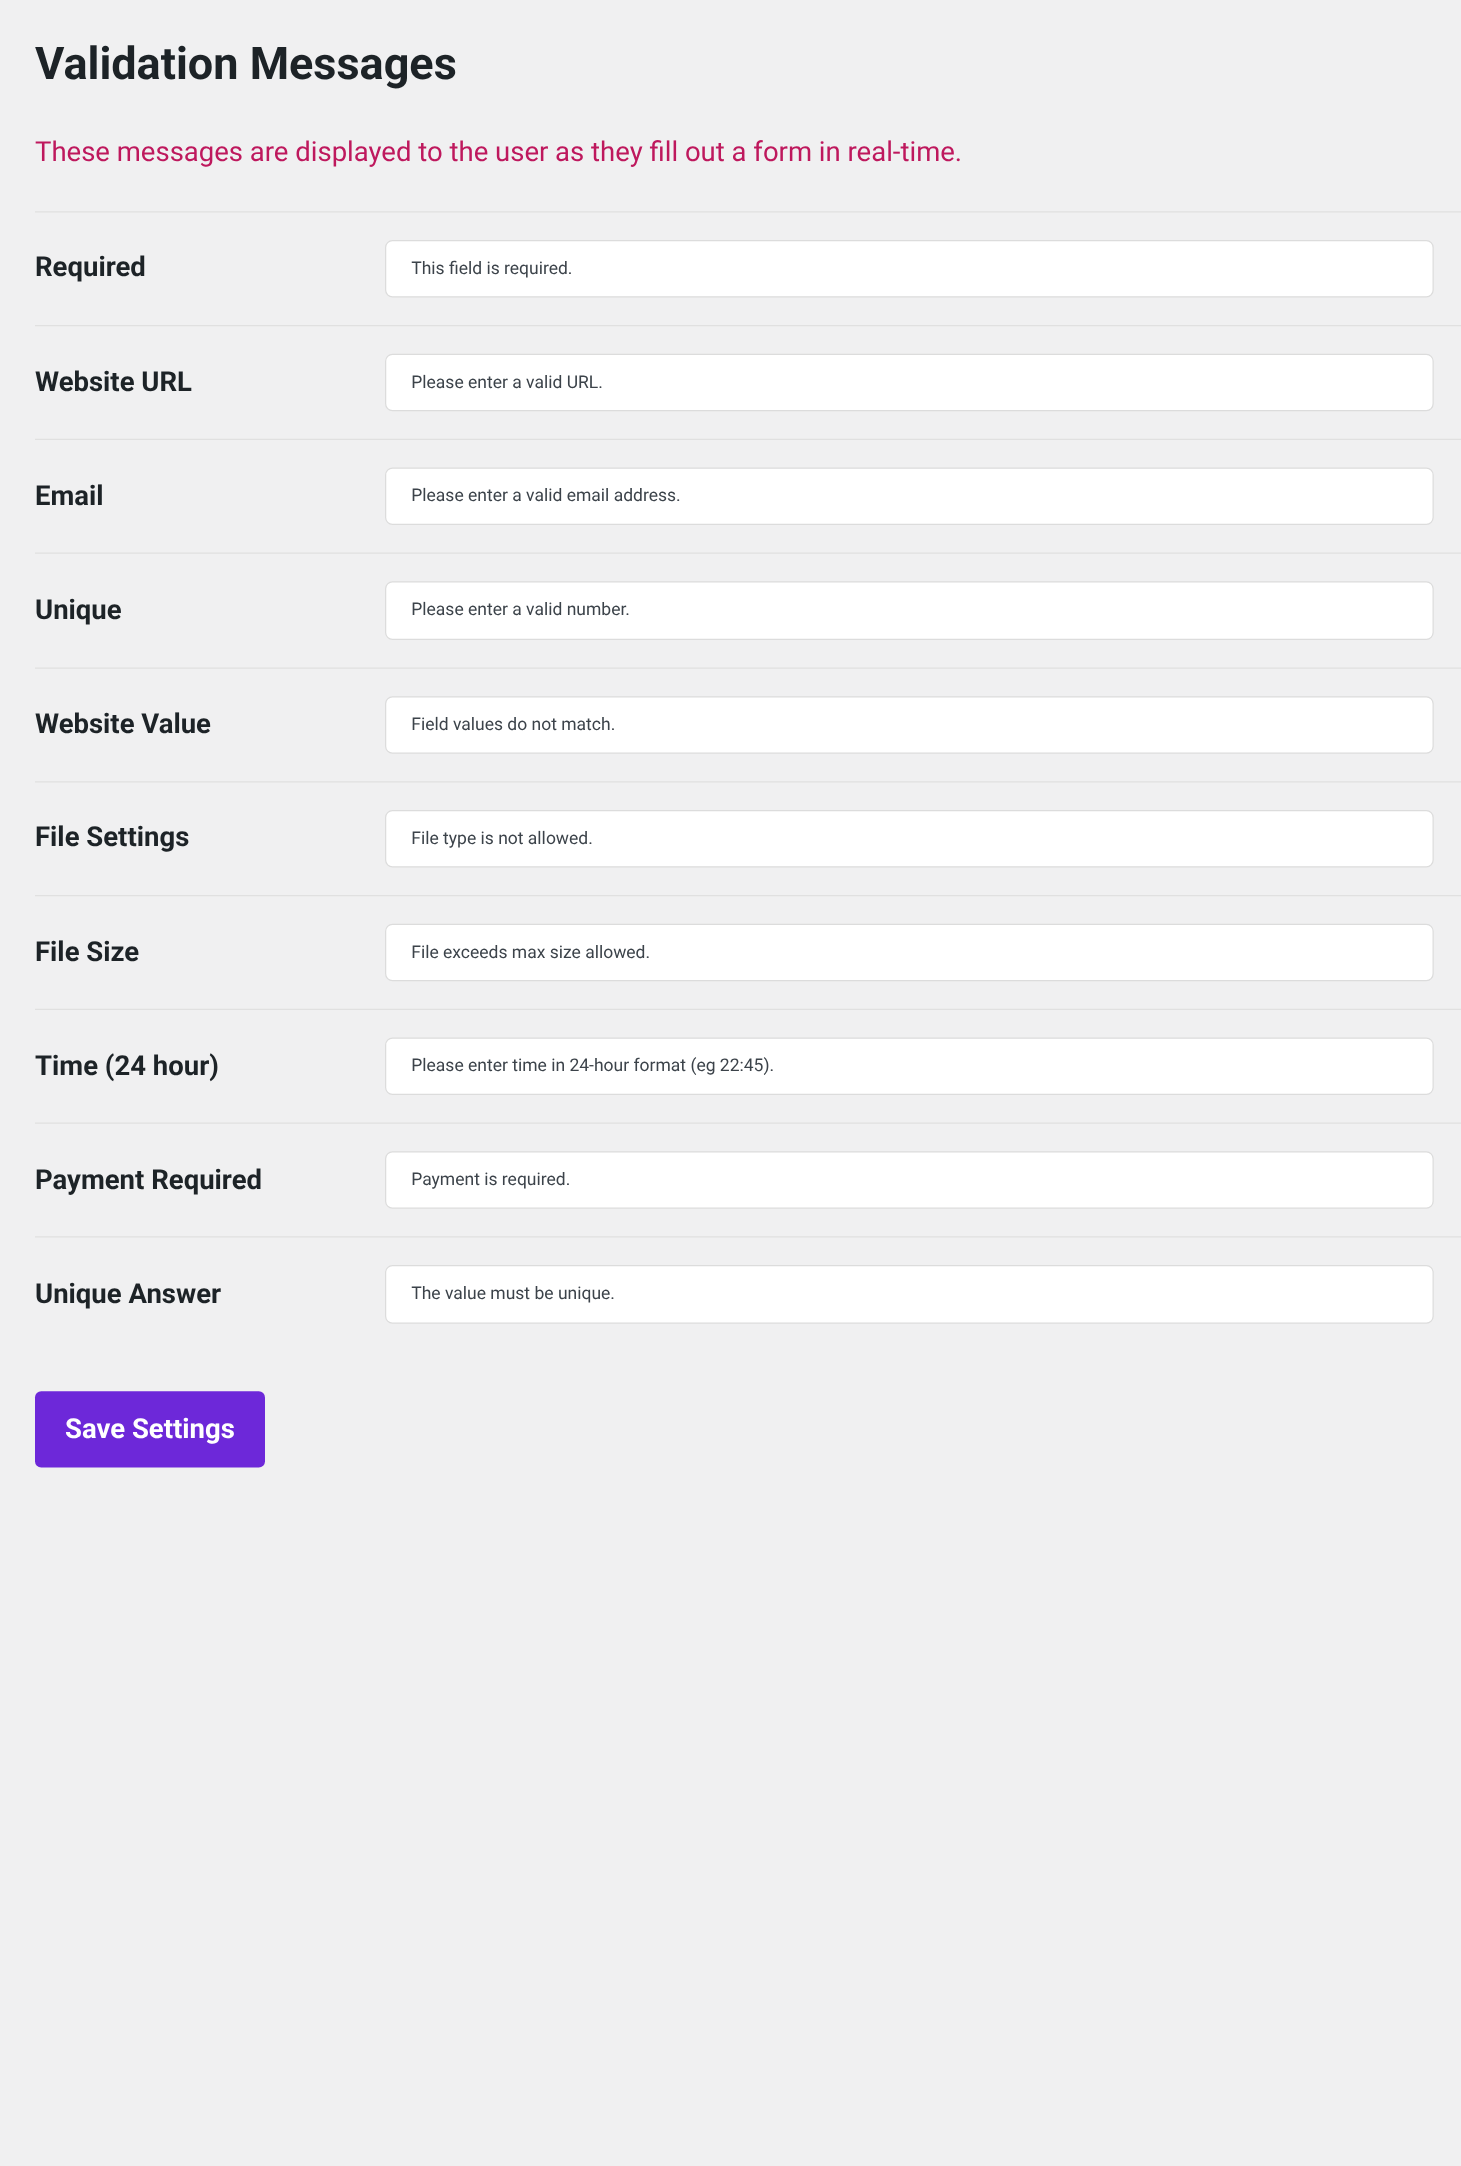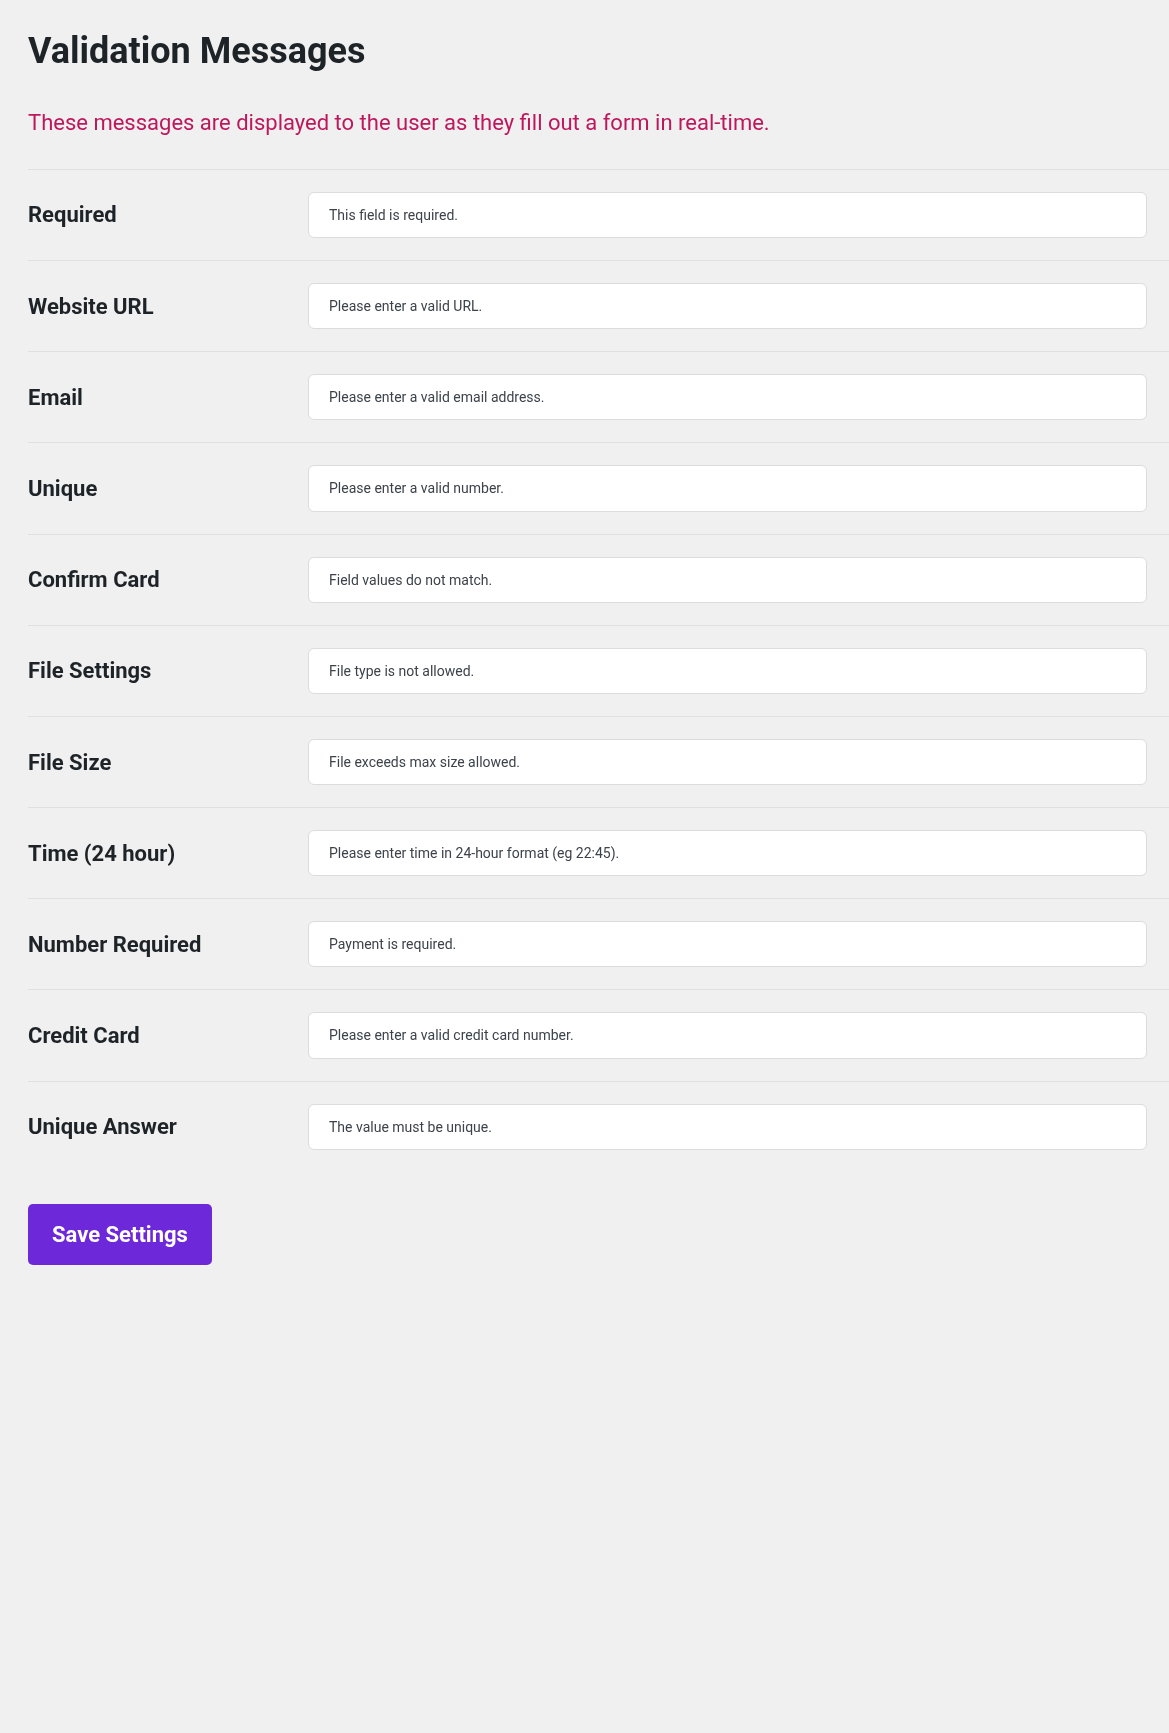--- a/index.html
+++ b/index.html
@@ -99,21 +99,21 @@
         <input type="text" class="text-input" value="Please enter a valid email address." style="">
       </td>
     </tr>
     <tr>
       <td class="label-cell">Unique</td>
       <td class="input-cell">
         <input type="text" class="text-input" value="Please enter a valid number." style="">
       </td>
     </tr>
     <tr>
-      <td class="label-cell">Confirm Card</td>
+      <td class="label-cell">Website Value</td>
       <td class="input-cell">
         <input type="text" class="text-input" value="Field values do not match." style="">
       </td>
     </tr>
     <tr>
       <td class="label-cell">File Settings</td>
       <td class="input-cell">
         <input type="text" class="text-input" value="File type is not allowed." style="">
       </td>
     </tr>
@@ -123,29 +123,23 @@
         <input type="text" class="text-input" value="File exceeds max size allowed." style="">
       </td>
     </tr>
     <tr>
       <td class="label-cell">Time (24 hour)</td>
       <td class="input-cell">
         <input type="text" class="text-input" value="Please enter time in 24-hour format (eg 22:45)." style="">
       </td>
     </tr>
     <tr>
-      <td class="label-cell">Number Required</td>
+      <td class="label-cell">Payment Required</td>
       <td class="input-cell">
         <input type="text" class="text-input" value="Payment is required." style="">
-      </td>
-    </tr>
-    <tr>
-      <td class="label-cell">Credit Card</td>
-      <td class="input-cell">
-        <input type="text" class="text-input" value="Please enter a valid credit card number." style="">
       </td>
     </tr>
     <tr>
       <td class="label-cell">Unique Answer</td>
       <td class="input-cell">
         <input type="text" class="text-input" value="The value must be unique." style="">
       </td>
     </tr>
   </tbody>
 </table>

